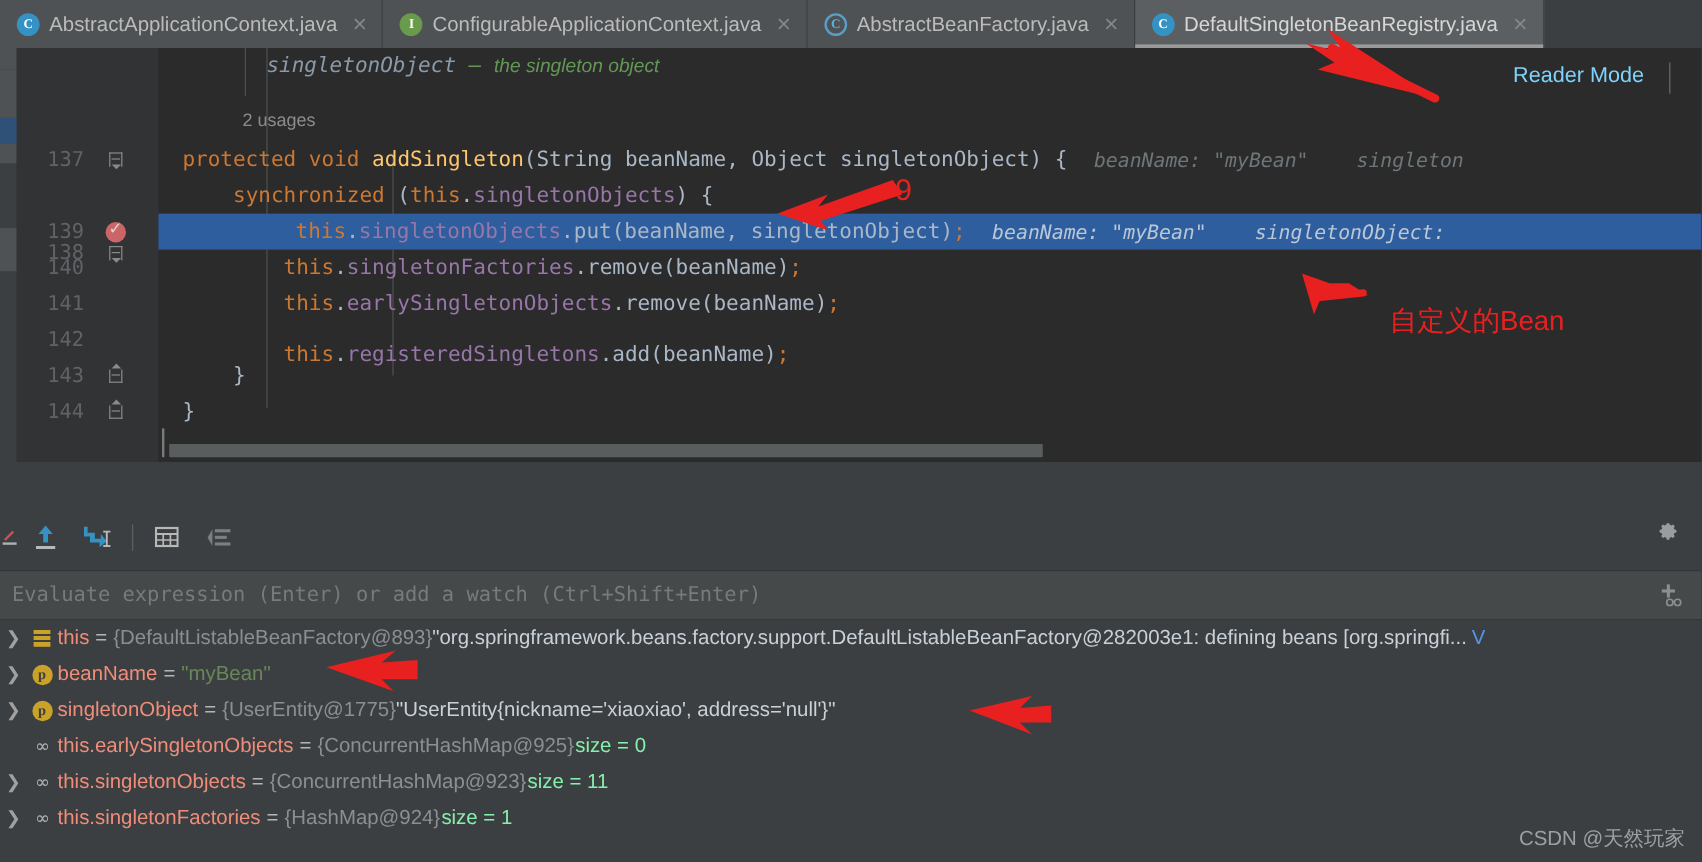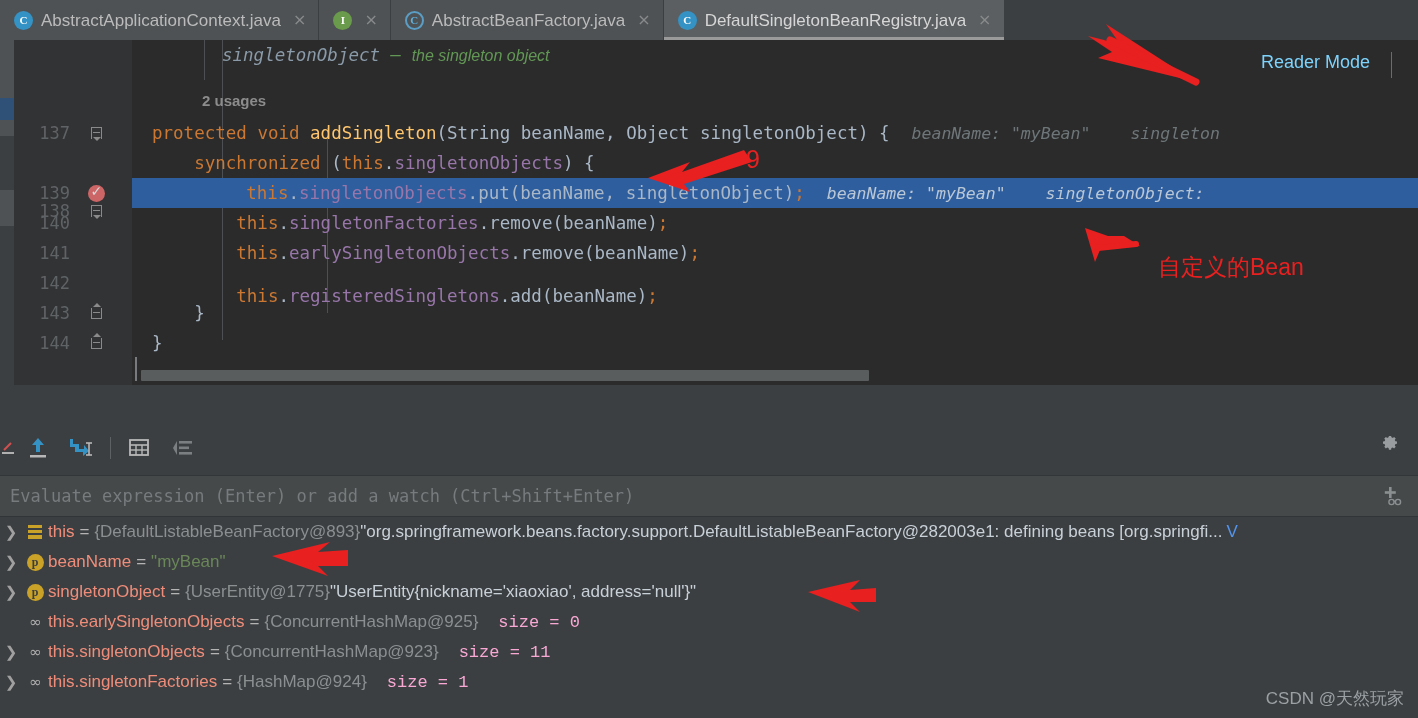--- a/index.html
+++ b/index.html
@@ -118,21 +118,21 @@
   
   .kw { color: #cc7832; }
   .mth { color: #ffc66d; }
   .typ { color: #a9b7c6; }
   .plain { color: #a9b7c6; }
   .fld { color: #9876aa; }
   .punc { color: #a9b7c6; }
   .semi { color: #cc7832; }
   .doc-param { color: #8a9aa8; }
   .doc-text { color: #629755; }
-  .usages { color: #8c8c8c; font-size: 15px; font-family: "Liberation Sans", sans-serif; font-weight: bold; }
+  .usages { color: #8c8c8c; font-size: 15px; font-family: "Liberation Sans", sans-serif; }
   .hint { color: #6e7679; font-style: italic; font-size: 16.5px; }
   .cline.hl .hint { color: #b9c7d6; }
 
   
   .ed-hscroll {
     position: absolute; left: 118px; bottom: 4px; width: 1286px; height: 11px;
   }
   .ed-hscroll .thumb {
     position: absolute; left: 9px; top: 0; width: 728px; height: 11px;
     background: #5a5d5e; border-radius: 1px;
@@ -205,21 +205,21 @@
   }
   .ic-watch {
     color: #b0b0b0; font-size: 15px; letter-spacing: -1px;
     font-family: "DejaVu Sans", sans-serif;
   }
   .vname { color: #f08d7a; }
   .veq { color: #b4b4b4; padding: 0 5px; }
   .vref { color: #8b8f91; }
   .vstr { color: #c8d0d8; }
   .vstr-green { color: #6a8759; }
-  .vsize { color: #f9a8d4; padding-left: 20px; font-family: Liberation Mono, monospace; }
+  .vsize { color: #86efac; padding-left: 1px; }
   .vlink { color: #5394ec; padding-left: 4px; }
 
   
   .anno { position: absolute; pointer-events: none; }
   .red-text {
     position: absolute; color: #e82020; font-family: "Liberation Sans", sans-serif;
   }
   .watermark {
     position: absolute; right: 14px; bottom: 8px;
     color: #9aa0a4; font-size: 17px; font-family: "Liberation Sans", sans-serif;
@@ -231,20 +231,21 @@
 <div class="app">
 
   <div class="tabbar" id="tabbar">
       <div class="tab">
         <span class="tab-icon cls">C</span>
         <span class="tab-label">AbstractApplicationContext.java</span>
         <span class="tab-close">×</span>
       </div>
       <div class="tab">
         <span class="tab-icon iface">I</span>
+        <span class="tab-label">ConfigurableApplicationContext.java</span>
         <span class="tab-close">×</span>
       </div>
       <div class="tab">
         <span class="tab-icon cls-ring">C</span>
         <span class="tab-label">AbstractBeanFactory.java</span>
         <span class="tab-close">×</span>
       </div>
       <div class="tab active">
         <span class="tab-icon cls">C</span>
         <span class="tab-label">DefaultSingletonBeanRegistry.java</span>

